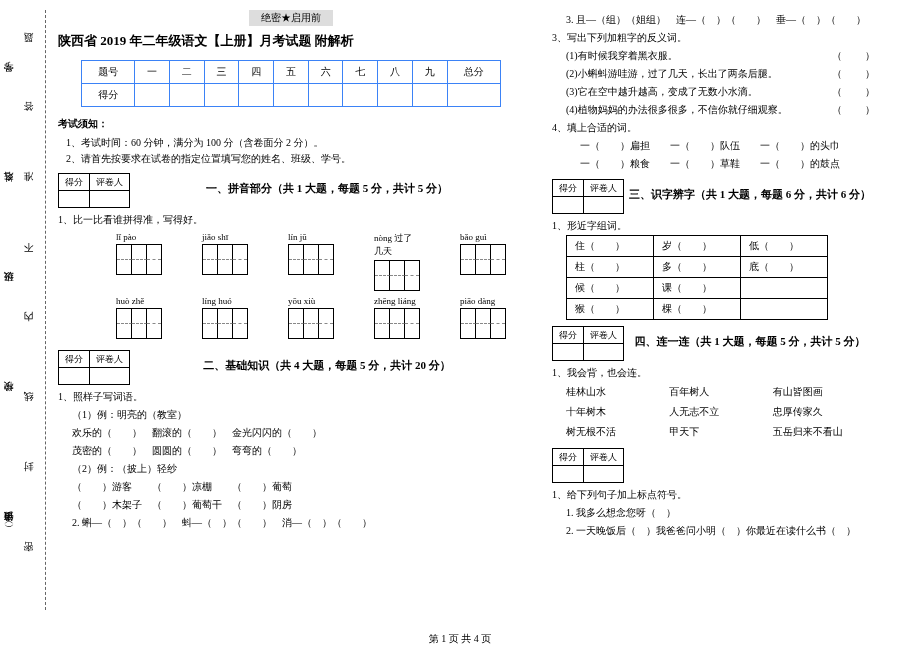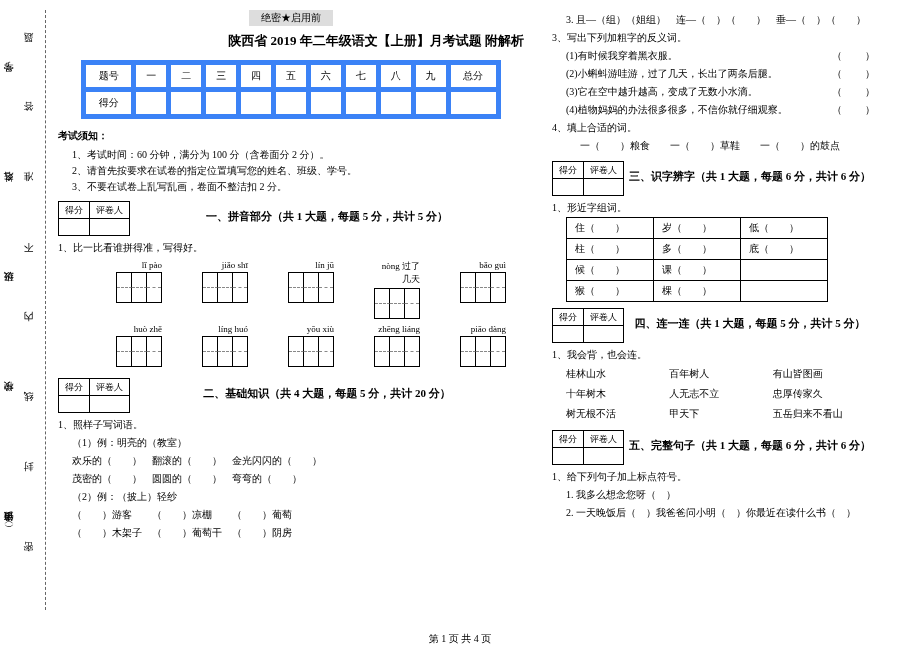--- a/index.html
+++ b/index.html
@@ -57,44 +57,44 @@
   .banner {
     text-align: center;
     font-size: 10px;
     background: #ddd;
     display: inline-block;
     margin: 0 auto;
     padding: 1px 12px;
   }
   .banner-wrap { text-align: center; margin-bottom: 4px; }
   .title {
-    text-align: right;
+    text-align: left;
     font-size: 13px;
     font-weight: bold;
     margin: 6px 0 10px;
   }
   table.score {
     border-collapse: collapse;
     margin: 0 auto 10px;
     width: 90%;
   }
   table.score td, table.score th {
-    border: 5px solid #3b82f6;
+    border: 1px solid #3b82f6;
     height: 18px;
     font-size: 10px;
     text-align: center;
     padding: 2px 4px;
   }
   .sect-title {
     font-size: 10px;
     margin: 4px 0 4px;
     font-weight: bold;
   }
   .indent {
-    margin-left: 14px;
+    margin-left: 8px;
     font-size: 10px;
     line-height: 1.6;
   }
   .score-box {
     border-collapse: collapse;
     margin: 6px 0 2px;
   }
   .score-box td {
     border: 1px solid #000;
     font-size: 9px;
@@ -108,21 +108,21 @@
     margin: 2px auto 6px;
   }
   .part-row { display: flex; align-items: flex-start; }
   .part-row .part-title { flex: 1; margin-top: 14px; }
   .pinyin-row {
     display: flex;
     justify-content: space-between;
     margin: 4px 18px;
     font-size: 9px;
   }
-  .pinyin-item { text-align: right; padding-left: 40px; }
+  .pinyin-item { text-align: left; padding-left: 40px; }
   .grid {
     display: inline-block;
     border: 1px solid #000;
     margin-top: 2px;
   }
   .grid-row { display: flex; }
   .grid-cell {
     width: 14px; height: 14px;
     border-right: 1px solid #000;
     border-bottom: 1px dashed #888;
@@ -221,21 +221,20 @@
             <td></td>
             <td></td>
             <td></td>
       </tr>
     </tbody>
       </table>
 
     <div class="sect-title">考试须知：</div>
     <div class="indent">1、考试时间：60 分钟，满分为 100 分（含卷面分 2 分）。</div>
     <div class="indent">2、请首先按要求在试卷的指定位置填写您的姓名、班级、学号。</div>
-    <div class="indent">3、不要在试卷上乱写乱画，卷面不整洁扣 2 分。</div>
 
     <div class="part-row">
       <table class="score-box">
         <tbody>
             <tr>
               <td>得分</td>
               <td>评卷人</td>
             </tr>
         <tr>
               <td>&nbsp;</td>
@@ -358,30 +357,32 @@
       <div class="part-title">二、基础知识（共 4 大题，每题 5 分，共计 20 分）</div>
     </div>
 
     <div class="line">1、照样子写词语。</div>
     <div class="line line-indent">（1）例：明亮的（教室）</div>
     <div class="line line-indent">欢乐的（　　）　翻滚的（　　）　金光闪闪的（　　）</div>
     <div class="line line-indent">茂密的（　　）　圆圆的（　　）　弯弯的（　　）</div>
     <div class="line line-indent">（2）例：（披上）轻纱</div>
     <div class="line line-indent">（　　）游客　　（　　）凉棚　　（　　）葡萄</div>
     <div class="line line-indent">（　　）木架子　（　　）葡萄干　（　　）阴房</div>
+    <div class="line line-indent">2. 蝌—（　）（　　）　蚪—（　）（　　）　消—（　）（　　）</div>
   </div>
 
   <div class="col">
     <div class="line line-indent">3. 且—（组）（姐组）　连—（　）（　　）　垂—（　）（　　）</div>
     <div class="line">3、写出下列加粗字的反义词。</div>
     <div class="line line-indent"><span>(1)有时候我穿着黑衣服。</span><span class="right-paren paren">（　　）</span></div>
     <div class="line line-indent"><span>(2)小蝌蚪游哇游，过了几天，长出了两条后腿。</span><span class="right-paren paren">（　　）</span></div>
     <div class="line line-indent"><span>(3)它在空中越升越高，变成了无数小水滴。</span><span class="right-paren paren">（　　）</span></div>
     <div class="line line-indent"><span>(4)植物妈妈的办法很多很多，不信你就仔细观察。</span><span class="right-paren paren">（　　）</span></div>
     <div class="line">4、填上合适的词。</div>
+    <div class="line line-indent2">一（　　）扁担　　一（　　）队伍　　一（　　）的头巾</div>
     <div class="line line-indent2">一（　　）粮食　　一（　　）草鞋　　一（　　）的鼓点</div>
 
     <div class="part-row">
       <table class="score-box">
         <tbody>
             <tr>
               <td>得分</td>
               <td>评卷人</td>
             </tr>
         <tr>
@@ -458,21 +459,20 @@
             <tr>
               <td>得分</td>
               <td>评卷人</td>
             </tr>
         <tr>
               <td>&nbsp;</td>
               <td>&nbsp;</td>
             </tr>
       </tbody>
         </table>
-      <div class="part-title">五、完整句子（共 1 大题，每题 6 分，共计 6 分）</div>
     </div>
     <div class="line">1、给下列句子加上标点符号。</div>
     <div class="line line-indent">1. 我多么想念您呀（　）</div>
     <div class="line line-indent">2. 一天晚饭后（　）我爸爸问小明（　）你最近在读什么书（　）</div>
   </div>
 </div>
 
 <div class="footer">第 1 页 共 4 页</div>
 
 </body></html>

